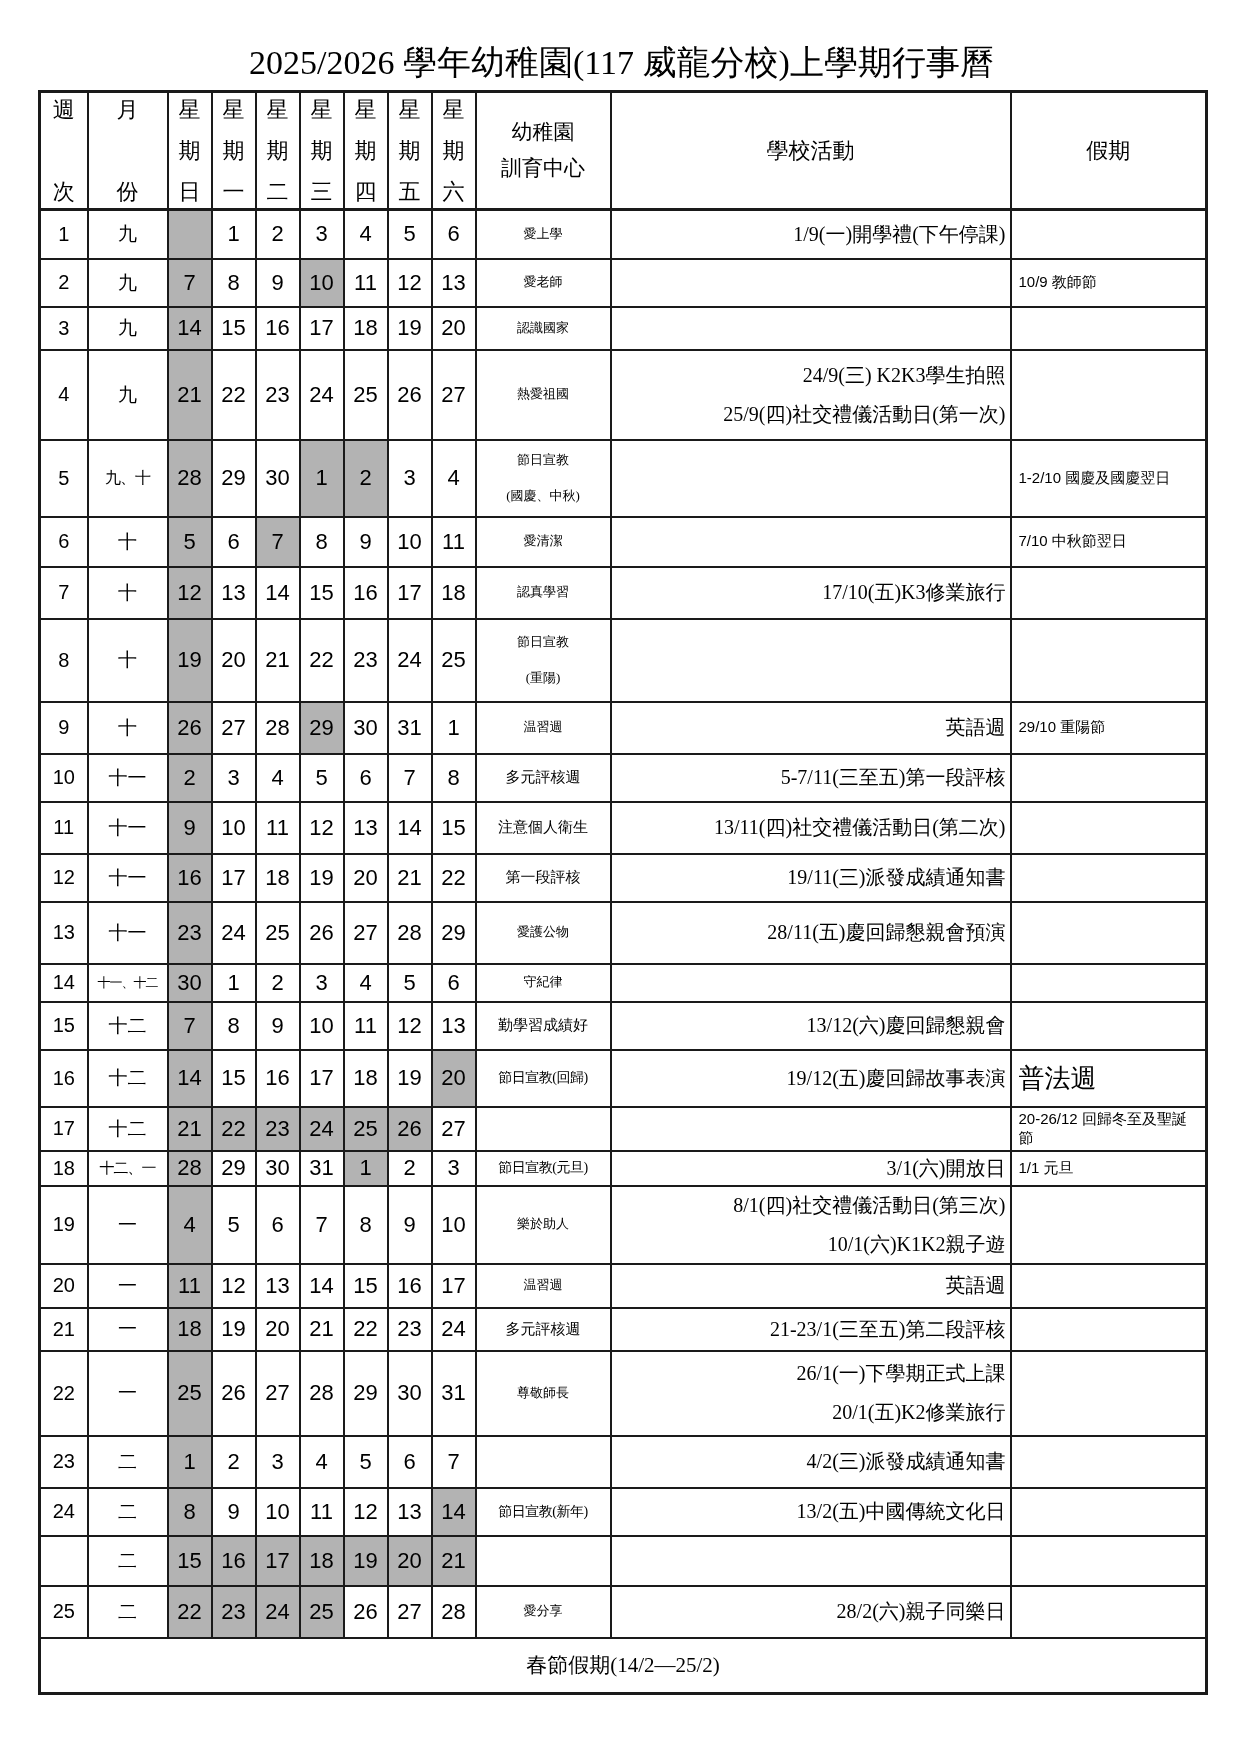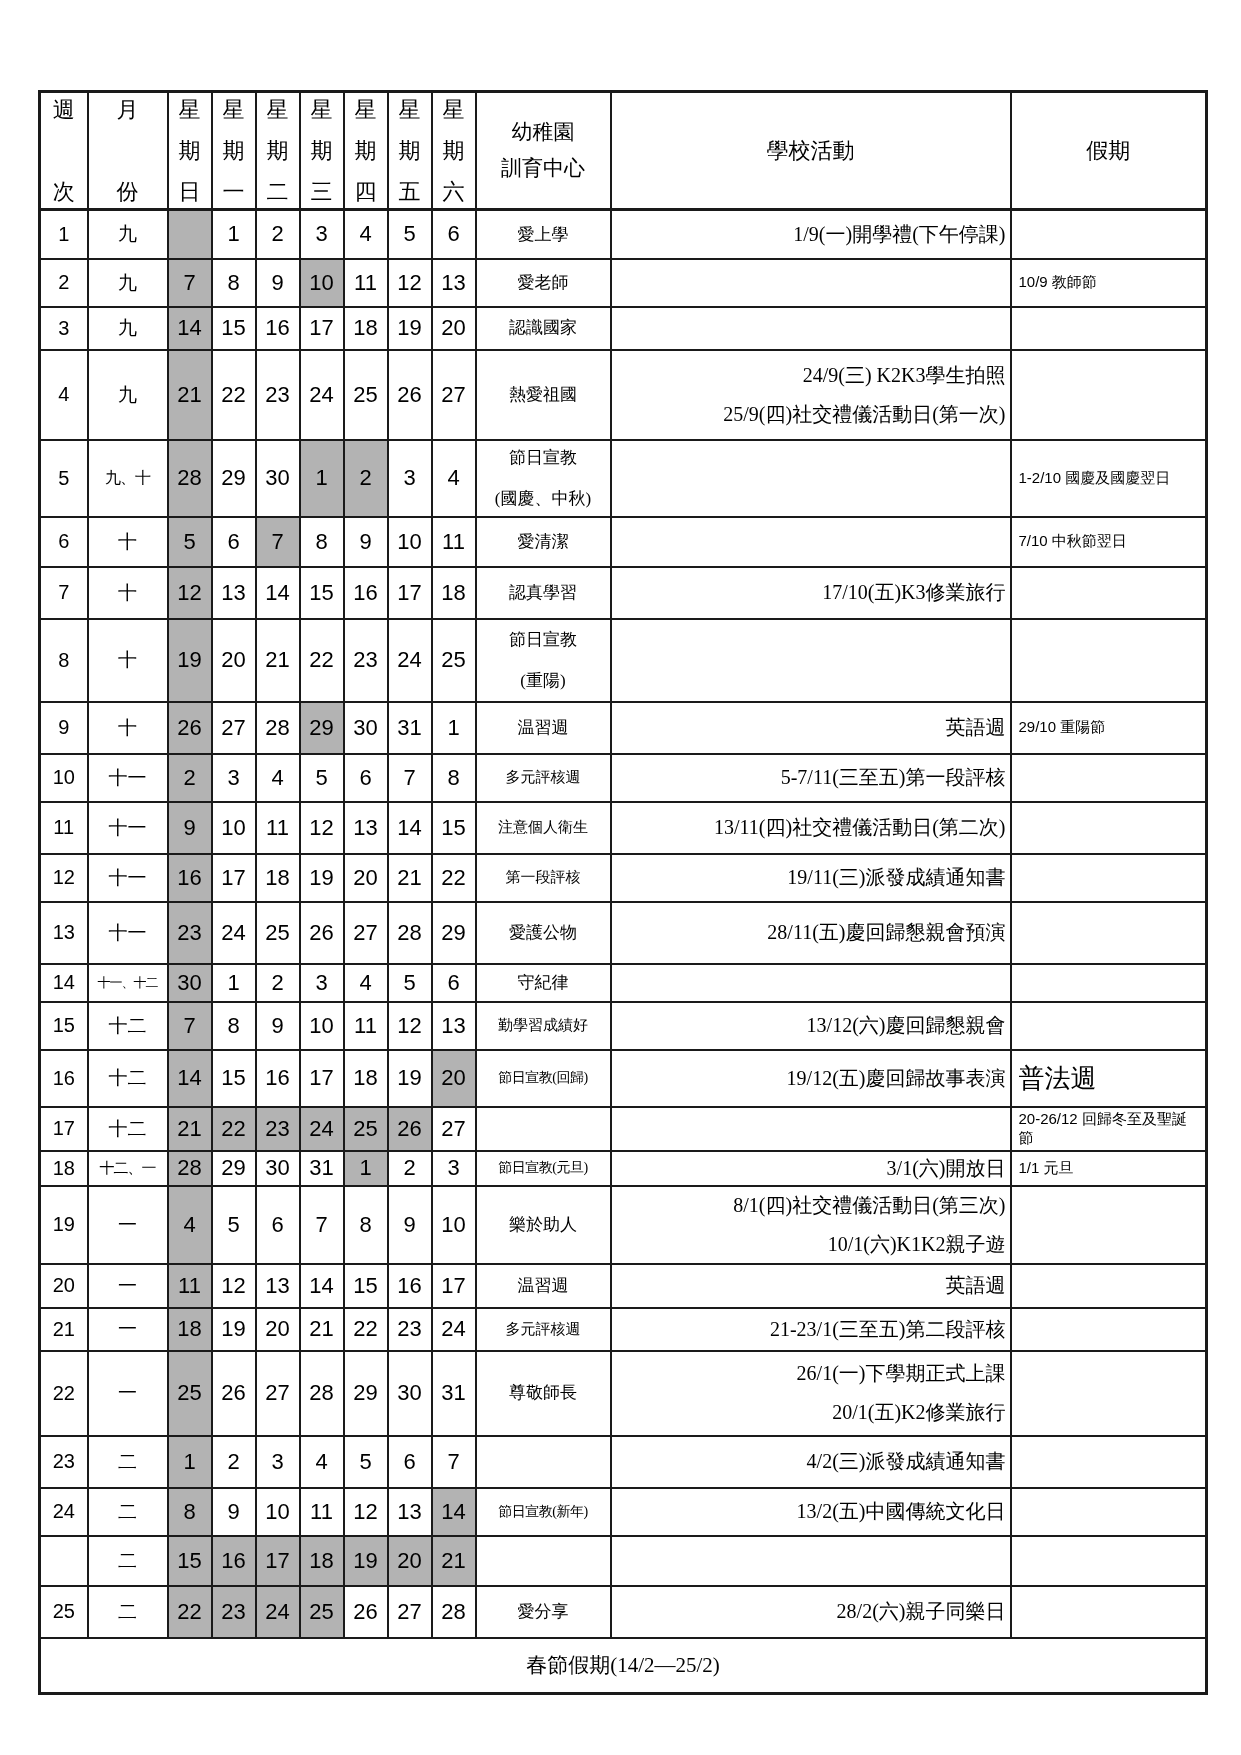--- a/index.html
+++ b/index.html
@@ -18,35 +18,36 @@
   .h-center{font-size:21px;line-height:1.7;}
   .h-label{font-size:22px;margin-top:20px;}
   
   td.c-week{font-family:"Liberation Sans","DejaVu Sans",sans-serif;font-size:20px;}
   td.c-month{font-size:19px;}
   td.c-month.m3{font-size:16px;letter-spacing:-1px;}
   td.c-month.m4{font-size:15px;letter-spacing:-1px;text-align:center;}
   td.c-month.m5{font-size:13px;letter-spacing:-1px;}
   td.c-date{font-family:"Liberation Sans","DejaVu Sans",sans-serif;font-size:22px;}
   td.hl{background:#b3b3b3;}
-  td.c-theme{font-size:17px;line-height:1.25;}
+  td.c-theme{font-size:13px;line-height:1.25;}
   td.c-theme.t5{font-size:15px;}
   td.c-theme.t7{font-size:14px;letter-spacing:-0.5px;}
   td.c-theme .tl + .tl{margin-top:20px;}
   td.c-act{text-align:right;padding:2px 4px 2px 6px;font-size:20px;line-height:1.35;}
   td.c-act .al + .al{margin-top:12px;}
   td.c-hol{text-align:left;padding:2px 4px 2px 7px;
            font-family:"Liberation Sans","DejaVu Sans",sans-serif;font-size:15px;}
   td.c-hol.big{font-family:"Liberation Serif","DejaVu Serif",serif;font-size:26px;}
   td.c-foot{font-size:21px;}
 </style>
 </head>
 <body>
 
 <div class="page">
+  <div class="title">2025/2026 學年幼稚園(117 威龍分校)上學期行事曆</div>
 
   <table class="cal">
     <colgroup>
       <col style="width:48px">
         <col style="width:80px">
       <col style="width:44px">
         <col style="width:44px">
         <col style="width:44px">
       <col style="width:44px">
         <col style="width:44px">

